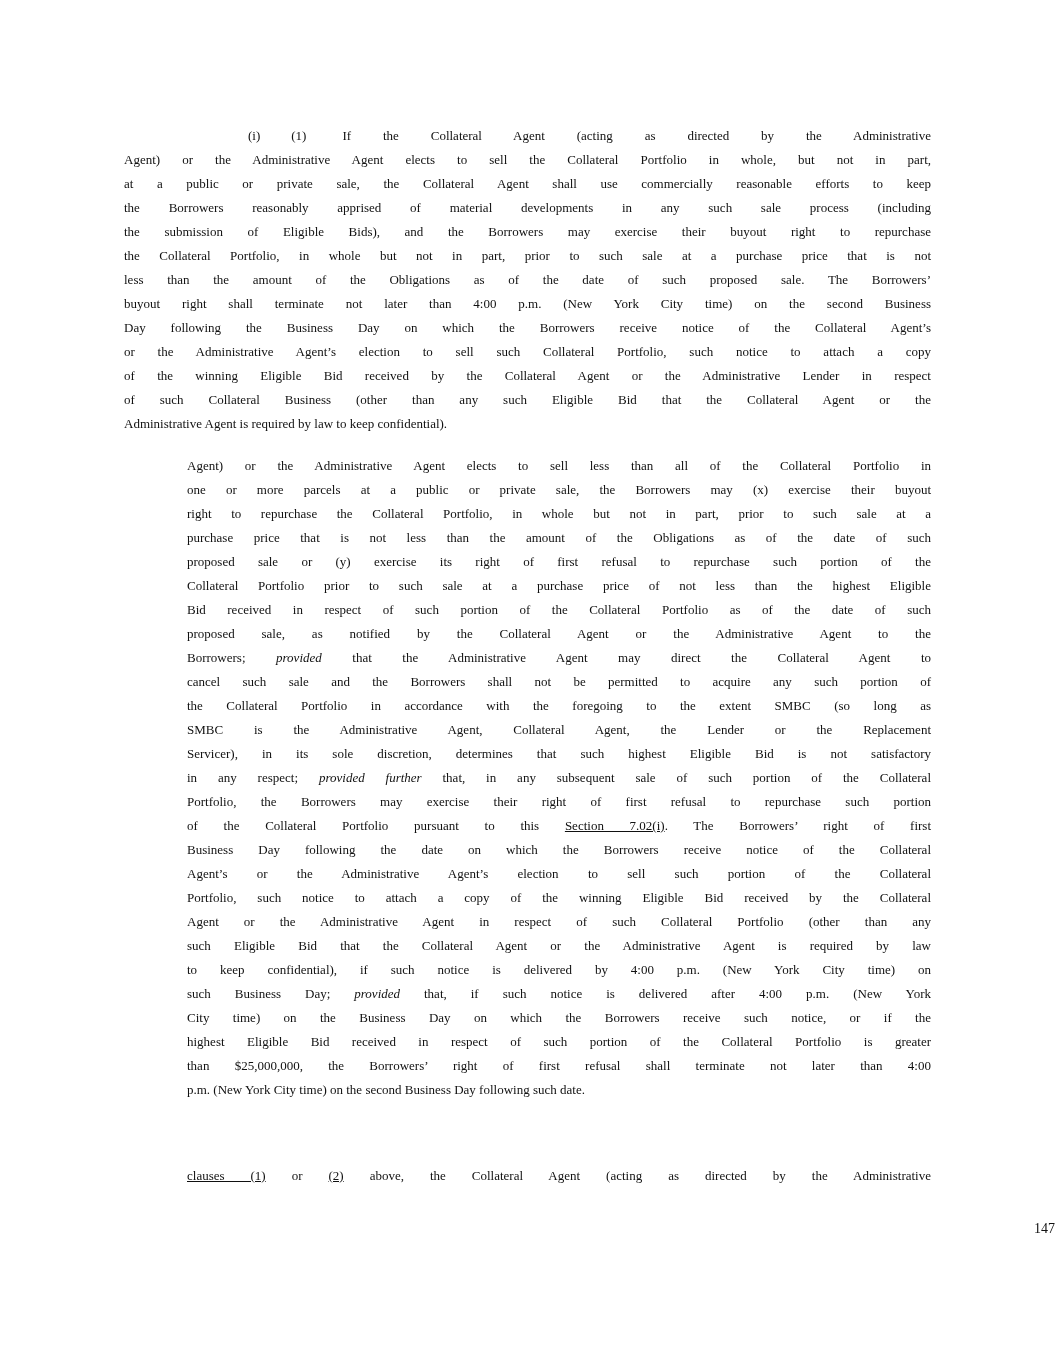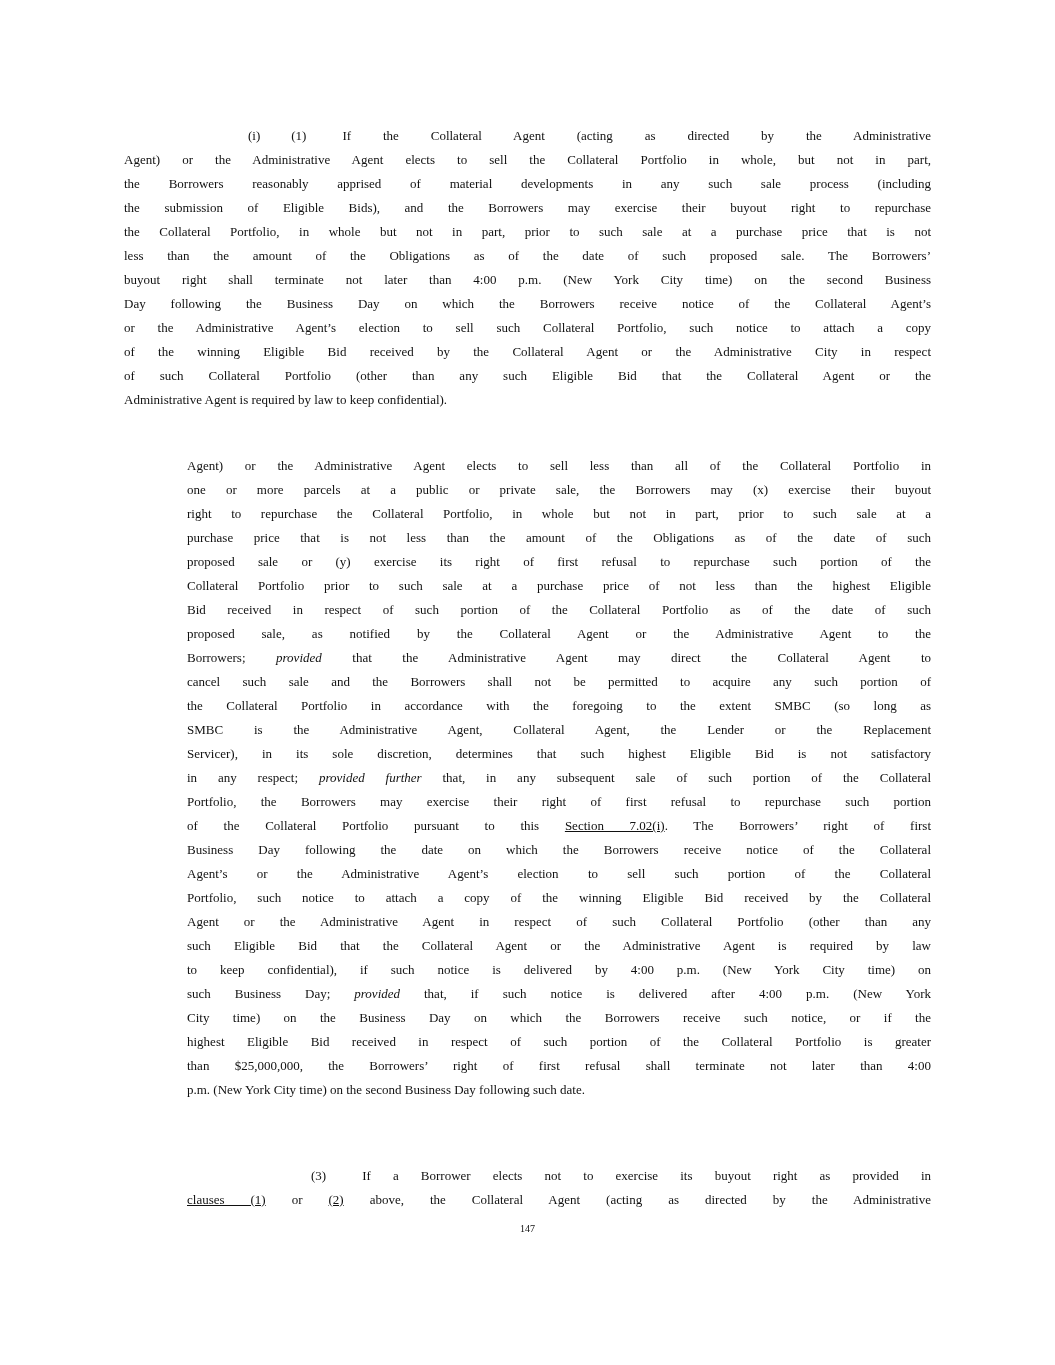--- a/index.html
+++ b/index.html
@@ -34,42 +34,43 @@
     .p1 { left: 124px; top: 124px; width: 807px; }
     .p2 { left: 187px; top: 454px; width: 744px; }
     .p3 { left: 187px; top: 1164px; width: 744px; }
     .u { text-decoration: underline; }
     .i { font-style: italic; }
     .tab { display: inline-block; }
     .pagenum {
       position: absolute;
       left: 0; width: 1055px;
       top: 1220px;
-      text-align: center;
-      font-size: 10px;
+      text-align: right;
+      font-size: 14px;
       line-height: 18px;
     }
   </style>
 </head>
 <body>
 
 <div class="page">
 
   <div class="para p1">
     <div class="line"><span class="fill"><span class="tab" style="width:124px"></span><span>(i)</span><span class="tab" style="width:31px"></span><span>(1)</span><span class="tab" style="width:36px"></span><span>If the Collateral Agent (acting as directed by the Administrative</span></span></div>
     <div class="line"><span class="fill">Agent) or the Administrative Agent elects to sell the Collateral Portfolio in whole, but not in part,</span></div>
+    <div class="line"><span class="fill">at a public or private sale, the Collateral Agent shall use commercially reasonable efforts to keep</span></div>
     <div class="line"><span class="fill">the Borrowers reasonably apprised of material developments in any such sale process (including</span></div>
     <div class="line"><span class="fill">the submission of Eligible Bids), and the Borrowers may exercise their buyout right to repurchase</span></div>
     <div class="line"><span class="fill">the Collateral Portfolio, in whole but not in part, prior to such sale at a purchase price that is not</span></div>
     <div class="line"><span class="fill">less than the amount of the Obligations as of the date of such proposed sale.  The Borrowers’</span></div>
     <div class="line"><span class="fill">buyout right shall terminate not later than 4:00 p.m. (New York City time)  on the second Business</span></div>
     <div class="line"><span class="fill">Day following the Business Day on which the Borrowers receive notice of the Collateral Agent’s</span></div>
     <div class="line"><span class="fill">or the Administrative Agent’s election to sell such Collateral Portfolio, such notice to attach a copy</span></div>
-    <div class="line"><span class="fill">of the winning Eligible Bid received by the Collateral Agent or the Administrative City in respect</span></div>
-    <div class="line"><span class="fill">of such Collateral Portfolio (other than any such Eligible Bid that the Collateral Agent or the</span></div>
+    <div class="line"><span class="fill">of the winning Eligible Bid received by the Collateral Agent or the Administrative Lender in respect</span></div>
+    <div class="line"><span class="fill">of such Collateral Business (other than any such Eligible Bid that the Collateral Agent or the</span></div>
     <div class="line last"><span class="fill">Administrative Agent is required by law to keep confidential).</span></div>
   </div>
 
   <div class="para p2">
     <div class="line"><span class="fill">Agent) or the Administrative Agent elects to sell less than all of the Collateral Portfolio in</span></div>
     <div class="line"><span class="fill">one or more parcels at a public or private sale, the Borrowers may (x) exercise their buyout</span></div>
     <div class="line"><span class="fill">right to repurchase the Collateral Portfolio, in whole but not in part, prior to such sale at a</span></div>
     <div class="line"><span class="fill">purchase price that is not less than the amount of the Obligations as of the date of such</span></div>
     <div class="line"><span class="fill">proposed sale or (y) exercise its right of first refusal to repurchase such portion of the</span></div>
     <div class="line"><span class="fill">Collateral Portfolio prior to such sale at a purchase price of not less than the highest Eligible</span></div>
@@ -90,18 +91,17 @@
     <div class="line"><span class="fill">such Eligible Bid that the Collateral Agent or the Administrative Agent is required by law</span></div>
     <div class="line"><span class="fill">to keep confidential), if such notice is delivered by 4:00 p.m. (New York City time) on</span></div>
     <div class="line"><span class="fill"><span>such Business Day;</span> <span class="i">provided</span><span> that, if such notice is delivered after 4:00 p.m. (New York</span></span></div>
     <div class="line"><span class="fill">City time) on the Business Day on which the Borrowers receive such notice, or if the</span></div>
     <div class="line"><span class="fill">highest Eligible Bid received in respect of such portion of the Collateral Portfolio is greater</span></div>
     <div class="line"><span class="fill">than $25,000,000, the Borrowers’ right of first refusal shall terminate not later than 4:00</span></div>
     <div class="line last"><span class="fill">p.m. (New York City time) on the second Business Day following such date.</span></div>
   </div>
 
   <div class="para p3">
-    <div class="line"><span class="fill"><span class="tab" style="width:124px"></span><span>(3)</span><span class="tab" style="width:36px"></span><span>If a Borrower elects not to exercise its buyout right as provided in</span></span></div>
     <div class="line"><span class="fill"><span class="u">clauses (1)</span><span> or </span><span class="u">(2)</span><span> above, the Collateral Agent (acting as directed by the Administrative</span></span></div>
   </div>
 
   <div class="pagenum">147</div>
 </div>
 
 </body></html>

